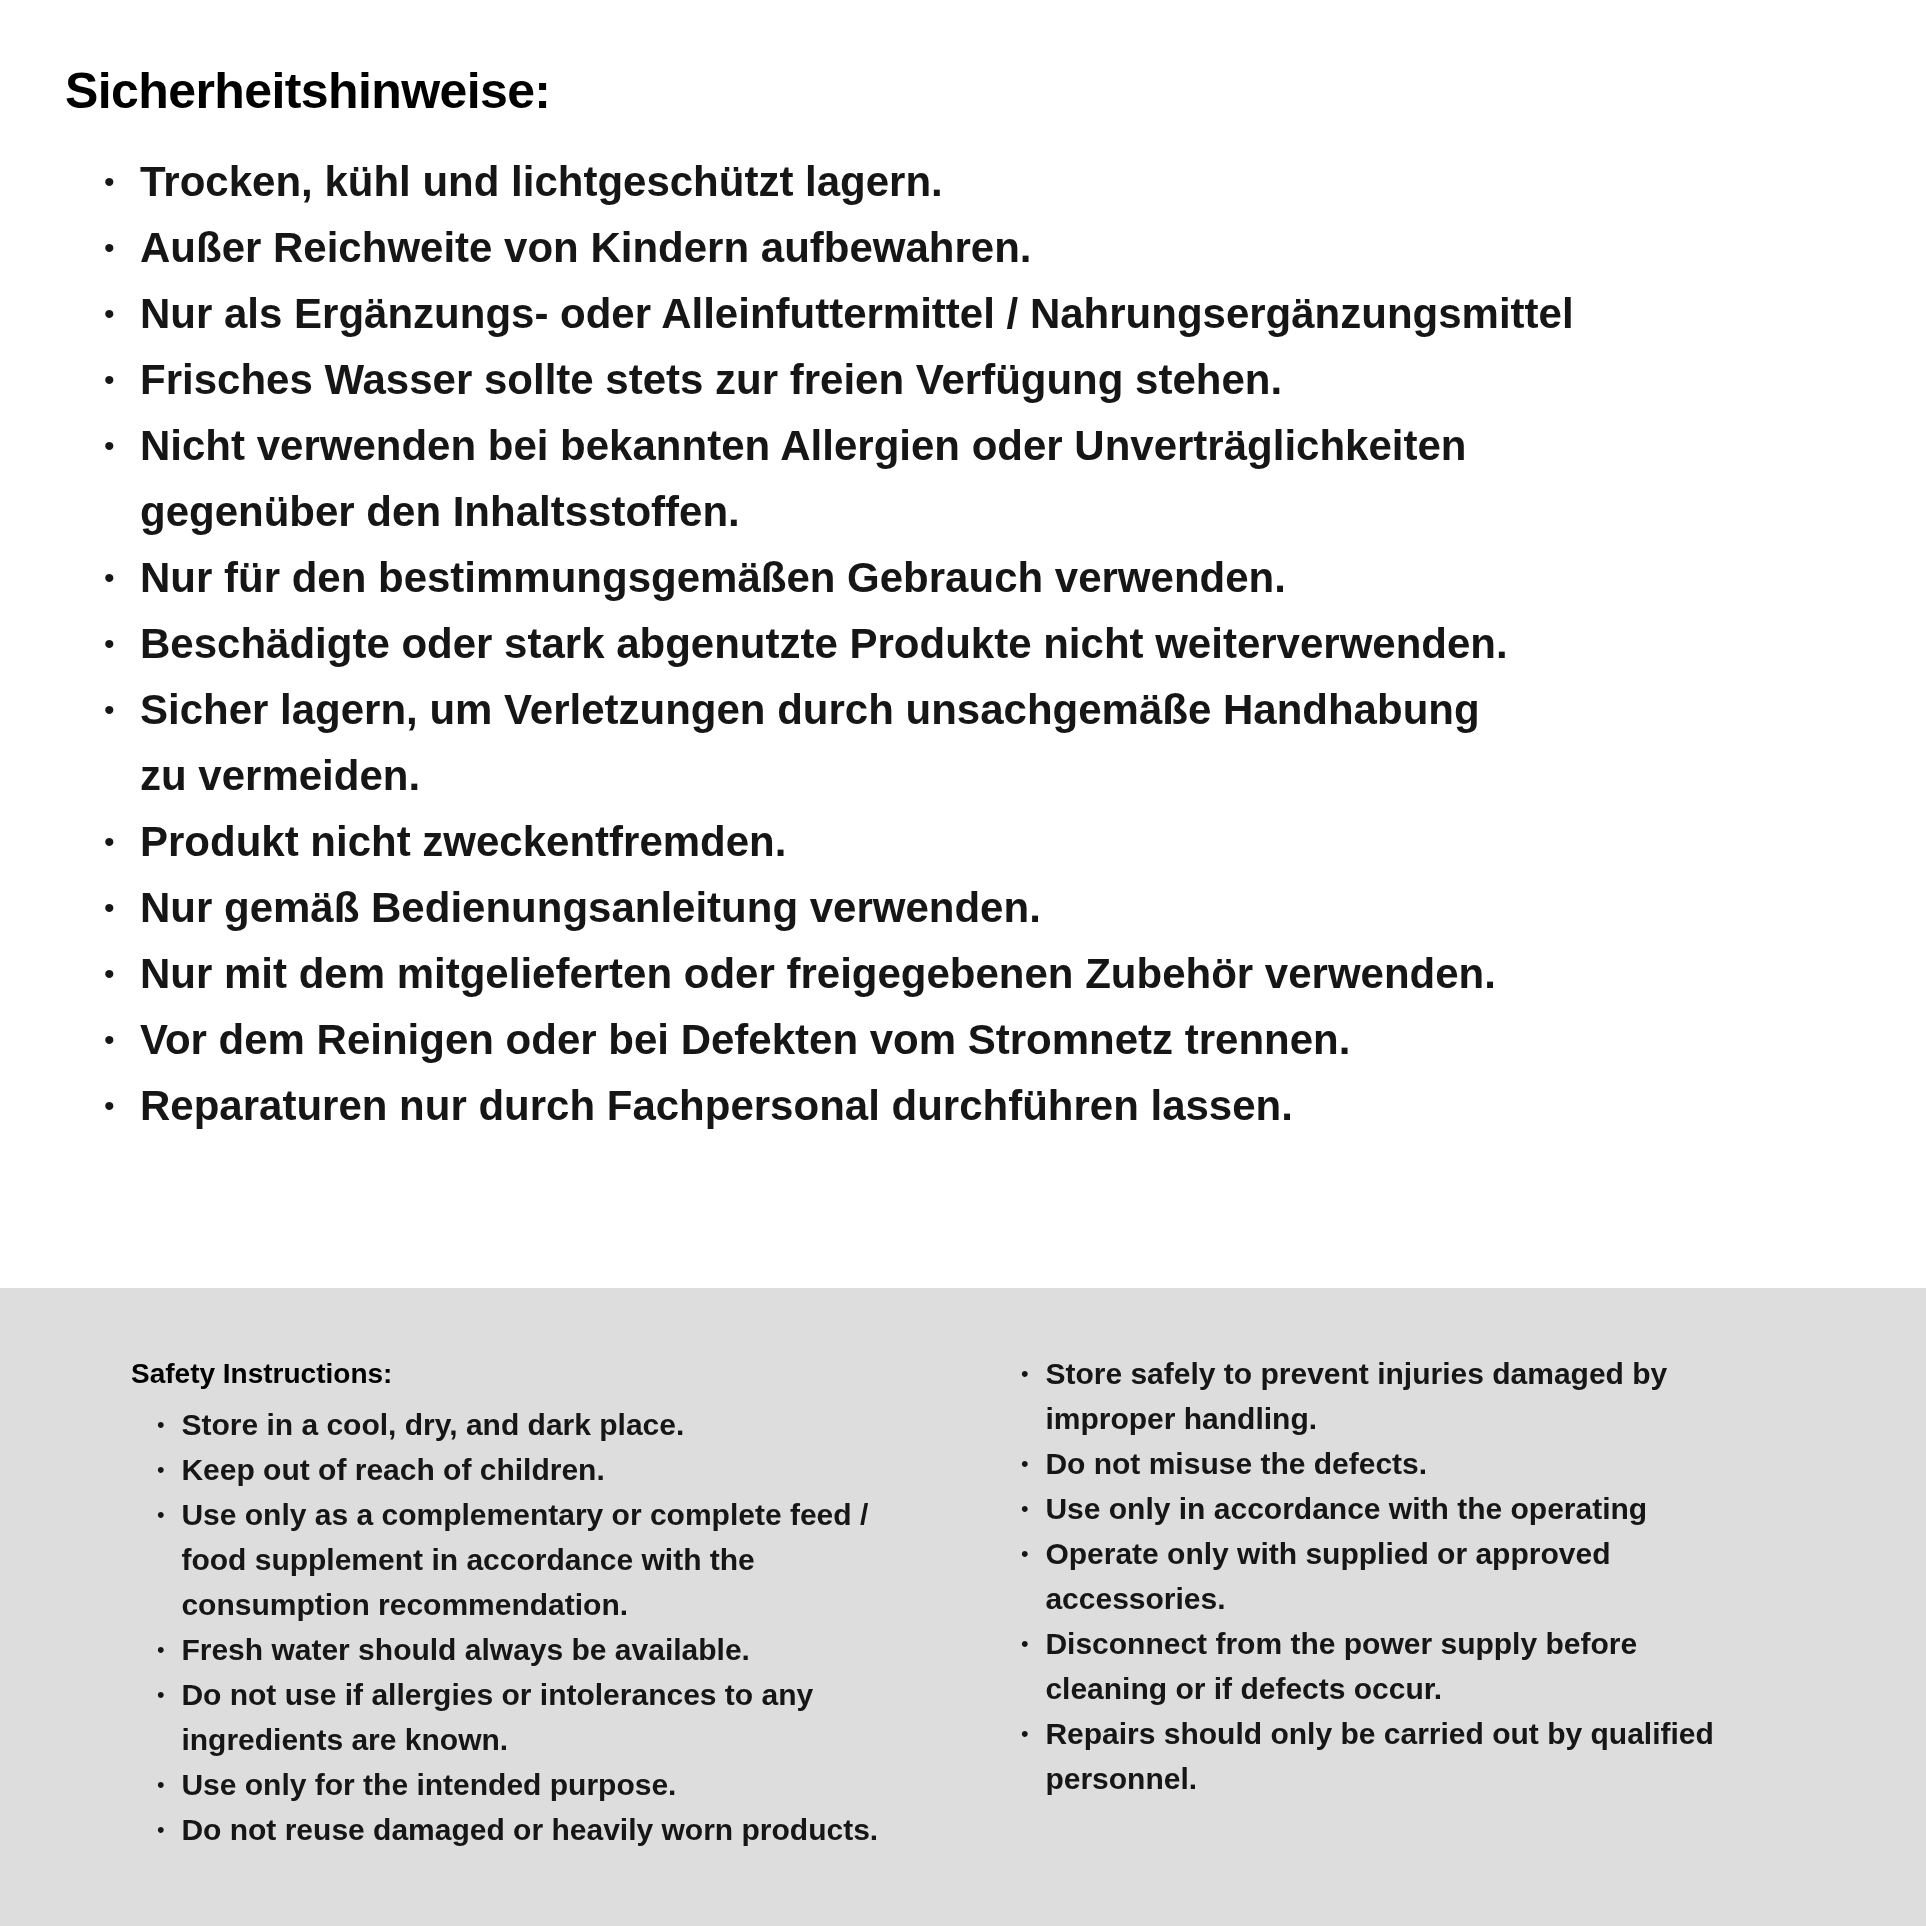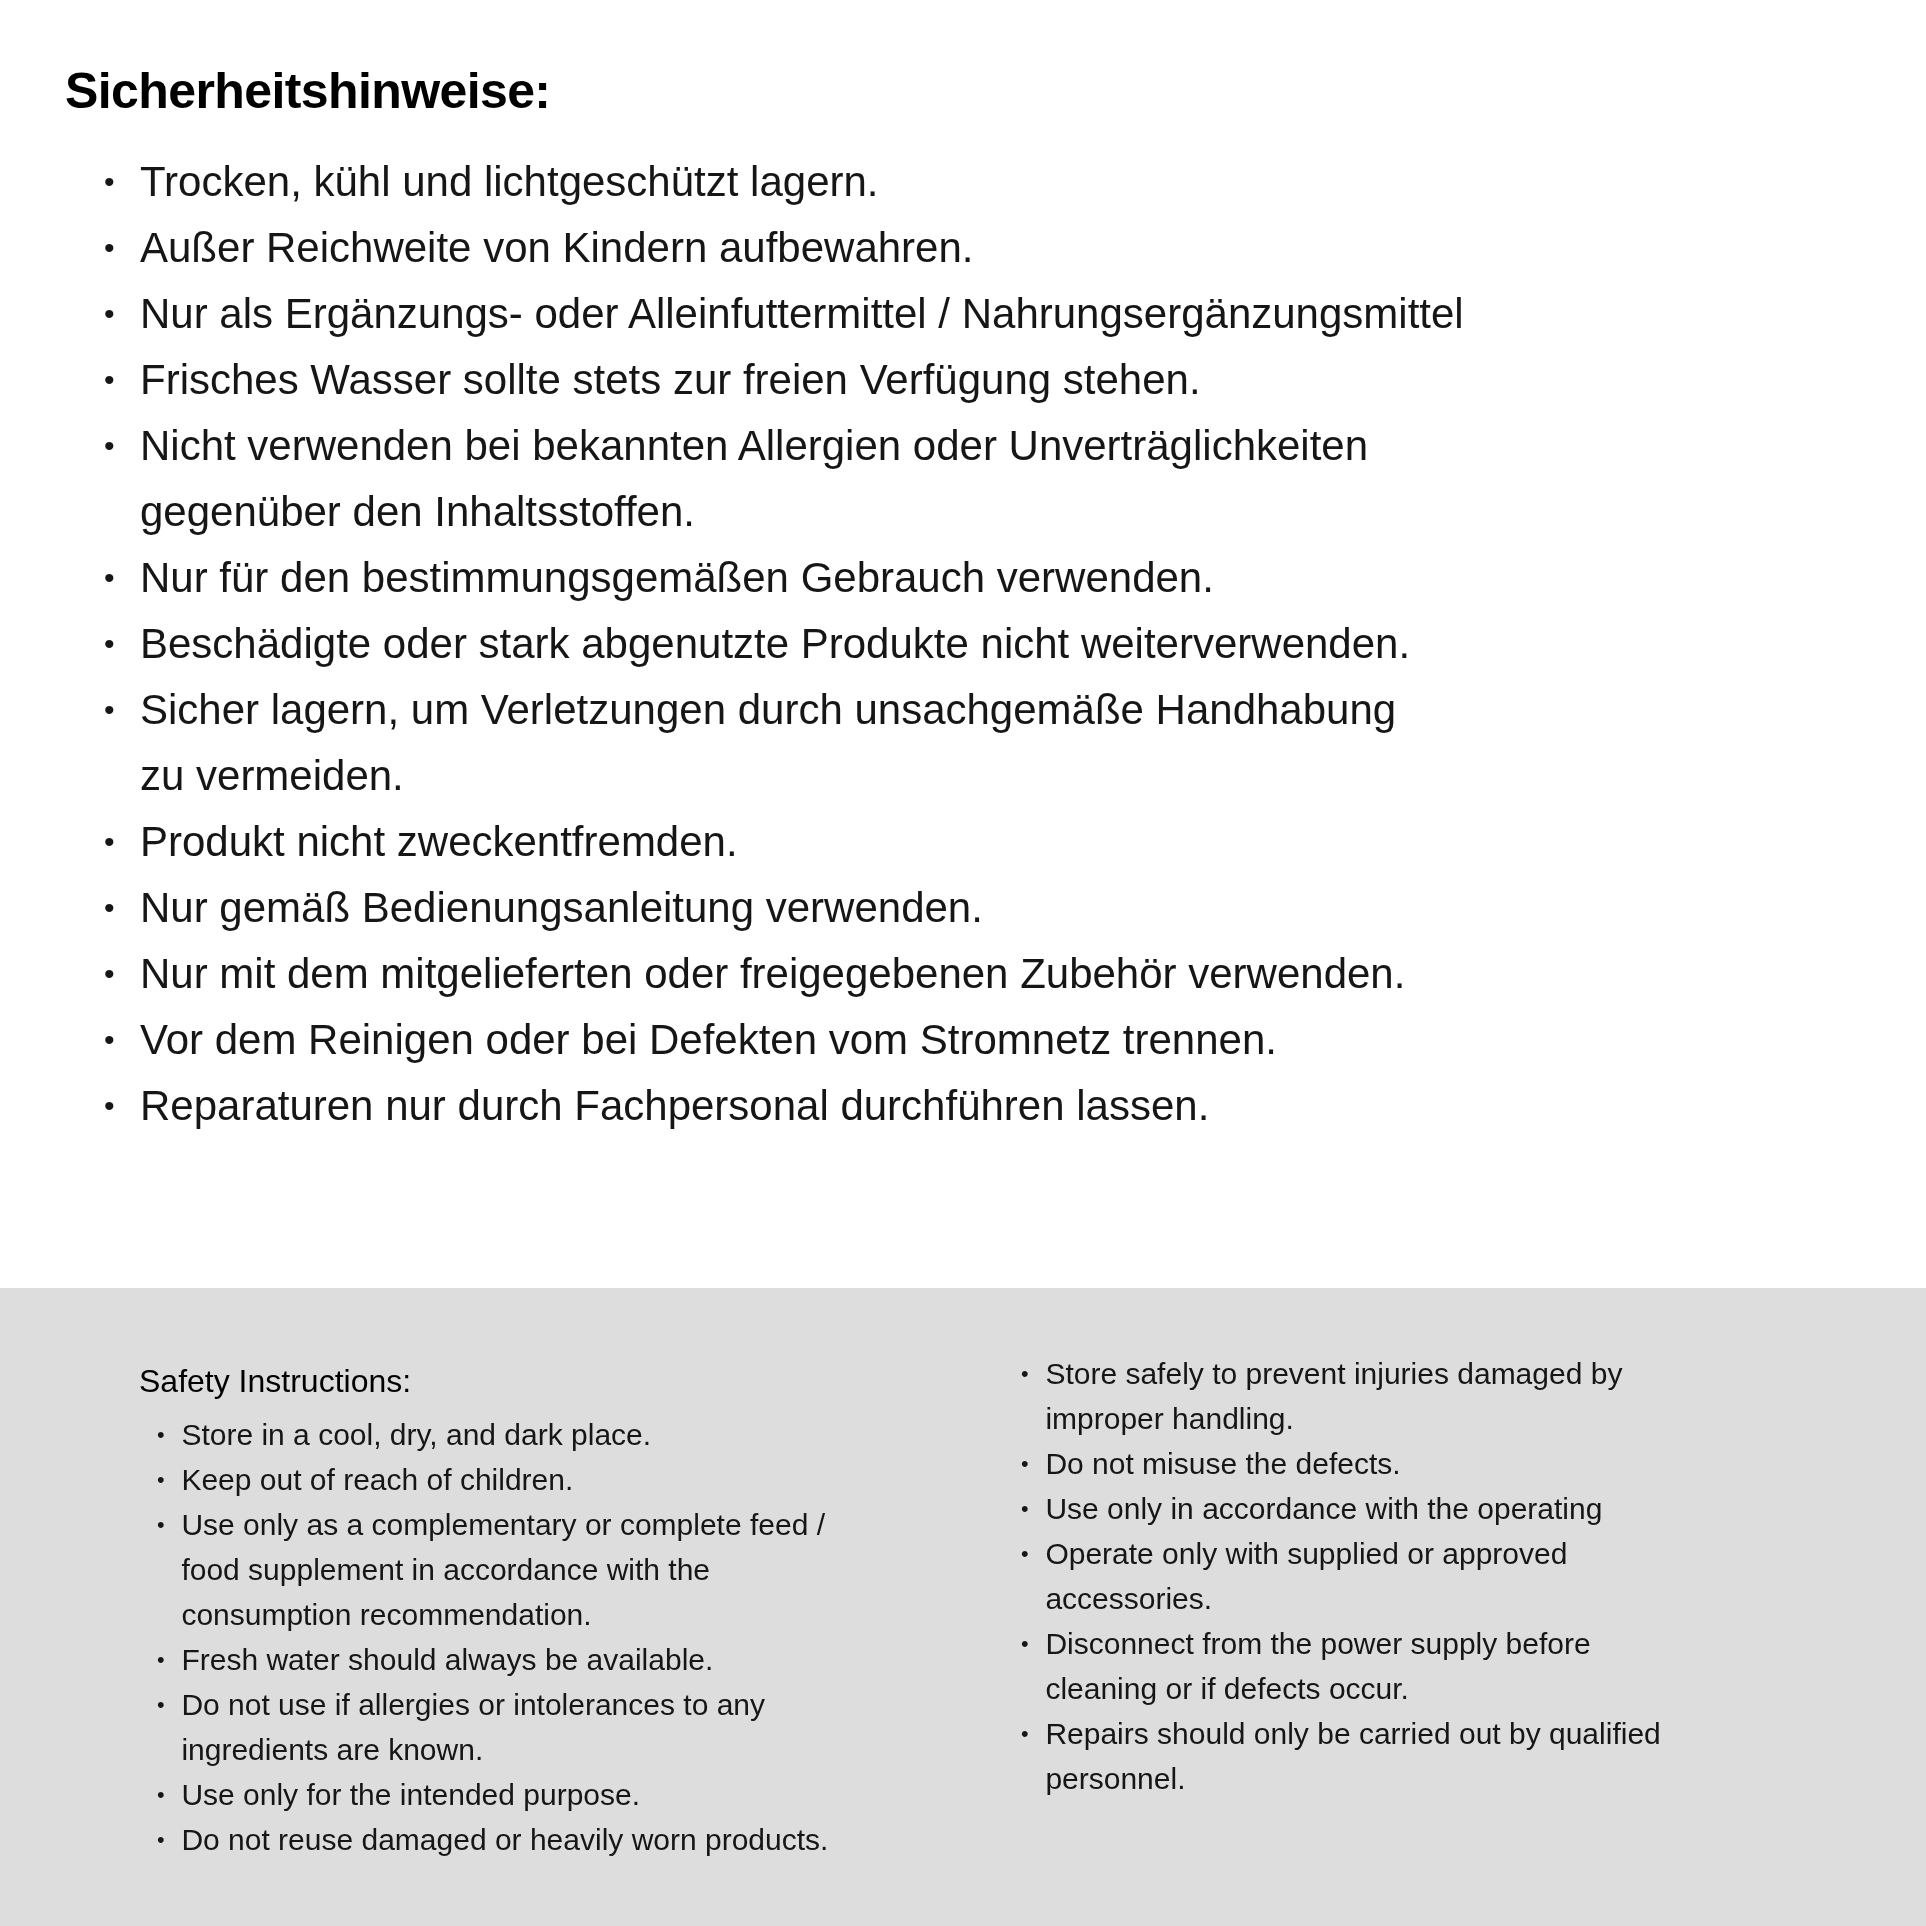--- a/index.html
+++ b/index.html
@@ -35,38 +35,38 @@
   }
   .de-list li { position: relative; padding-left: 36px; }
 
   li { margin: 0; }
   .bullet {
     position: absolute;
     left: 0; top: 0;
     font-size: 0.72em;
     line-height: inherit;
   }
-  .line { display: block; white-space: nowrap; }
+  .line { display: block; white-space: nowrap; font-weight: bold; }
 
   
   .en-section {
     box-sizing: border-box;
     height: 638px;
     background: #dddddd;
     padding: 63px 0 0 131px;
     display: flex;
     align-items: flex-start;
   }
   .en-col-left { width: 845px; flex: 0 0 auto; }
   .en-col-right { flex: 0 0 auto; margin-left: 45px; }
   .en-title {
-    margin: 8px;
-    font-size: 32px;
+    margin: 0;
+    font-size: 28px;
     line-height: 45px;
-    font-weight: 400;
+    font-weight: 700;
     color: #000000;
   }
   .en-list {
     font-size: 30px;
     line-height: 45px;
   }
   .en-col-left .en-list { margin: 6.4px 0 0 26px; }
   .en-col-right .en-list { margin: 0; }
   .en-list li { position: relative; padding-left: 24.4px; }
 </style>

